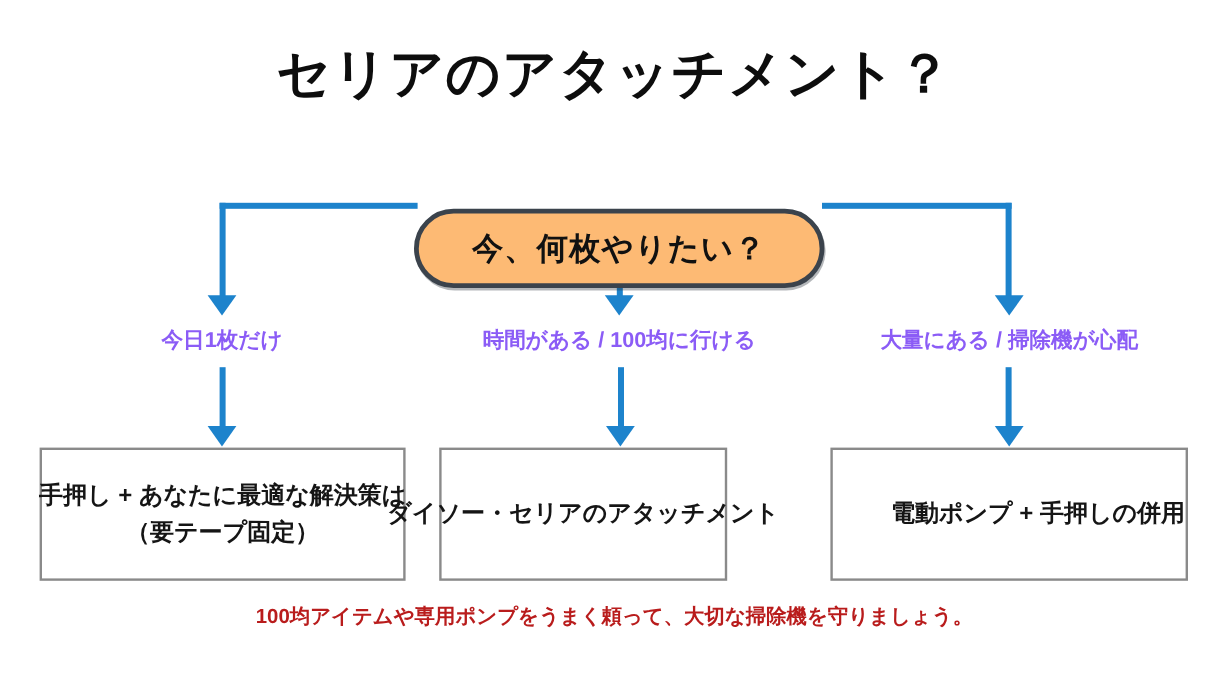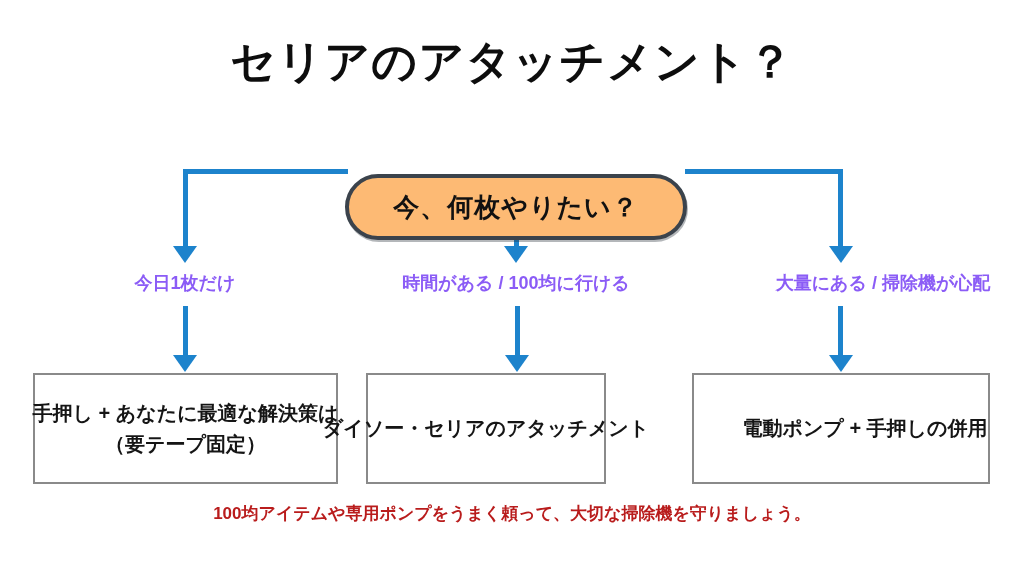--- a/index.html
+++ b/index.html
@@ -129,21 +129,21 @@
 
   <div class="conn" style="left:514px; top:206px; width:5px; height:41px;"></div>
   <div class="arrowhead" style="left:504px; top:246px;"></div>
 
   <div class="conn" style="left:685px; top:169px; width:158px; height:5px;"></div>
   <div class="conn" style="left:838px; top:169px; width:5px; height:78px;"></div>
   <div class="arrowhead" style="left:829px; top:246px;"></div>
 
   <div class="branch-label" style="left:185px;">今日1枚だけ</div>
   <div class="branch-label" style="left:516px;">時間がある / 100均に行ける</div>
-  <div class="branch-label" style="left:883px;">大量にある / 掃除機が心配</div>
+  <div class="branch-label" style="left:841px;">大量にある / 掃除機が心配</div>
 
   <div class="conn" style="left:183px; top:306px; width:5px; height:50px;"></div>
   <div class="arrowhead" style="left:173px; top:355px;"></div>
 
   <div class="conn" style="left:515px; top:306px; width:5px; height:50px;"></div>
   <div class="arrowhead" style="left:505px; top:355px;"></div>
 
   <div class="conn" style="left:838px; top:306px; width:5px; height:50px;"></div>
   <div class="arrowhead" style="left:829px; top:355px;"></div>
 

